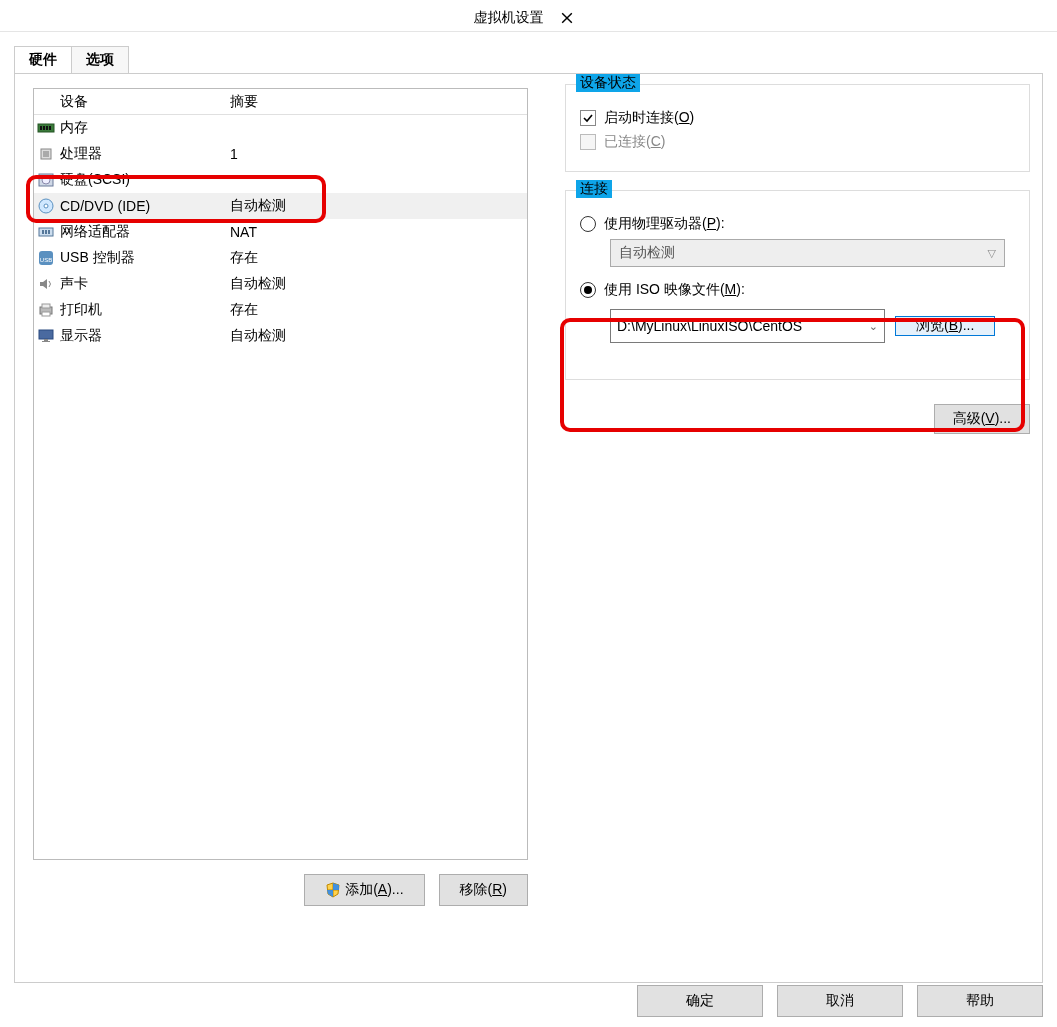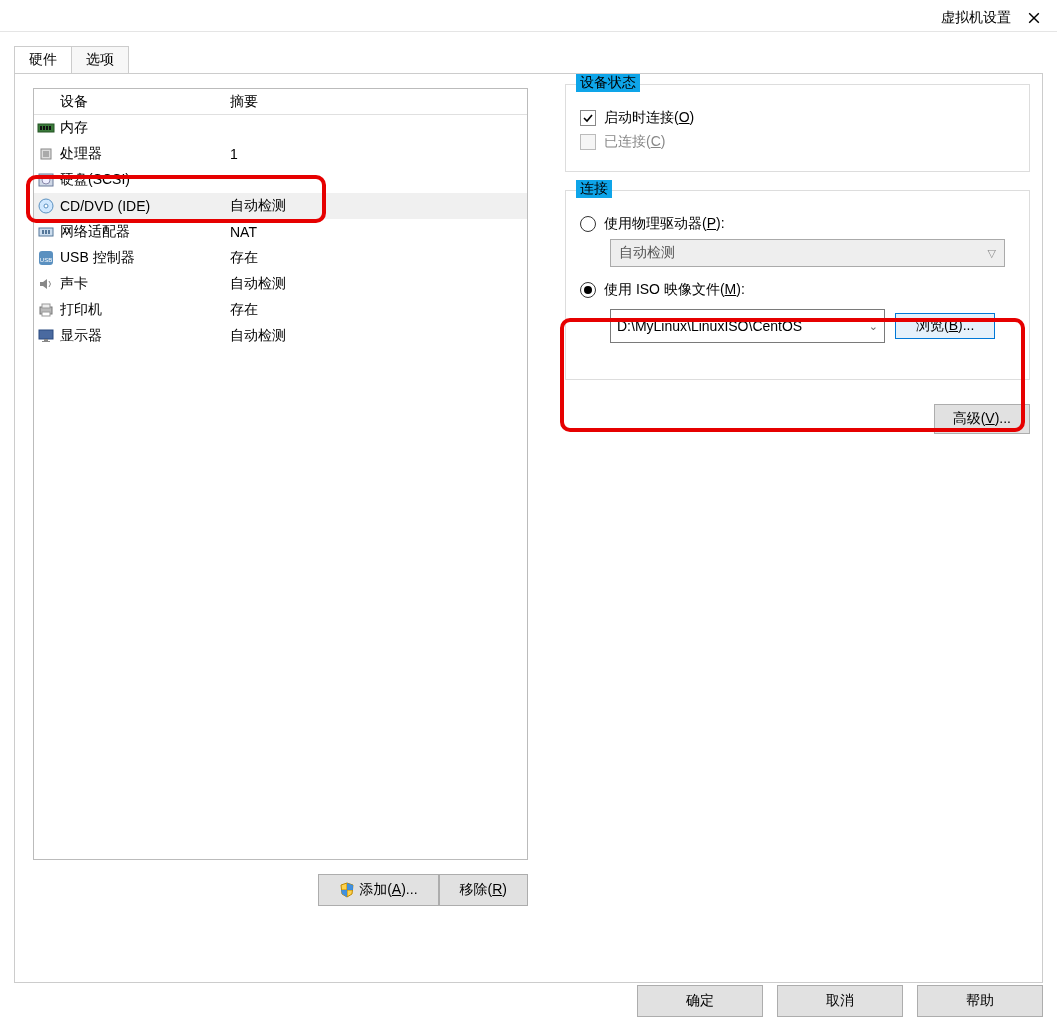--- a/index.html
+++ b/index.html
@@ -12,35 +12,36 @@
   height: 1027px;
   position: relative;
   overflow: hidden;
 }
 
 
 .titlebar {
   height: 32px;
   display: flex;
   align-items: center;
-  justify-content: flex-end;
+  justify-content: center;
   padding: 4px 0 0 6px;
   border-bottom: 1px solid #e5e5e5;
 }
 .titlebar-close {
   width: 46px; height: 32px;
   display: flex; align-items: center; justify-content: center;
   cursor: pointer;
 }
 .titlebar-close svg { width: 12px; height: 12px; }
 
 
 .tabstrip {
   display: flex;
   padding: 14px 0 0 14px;
+  font-weight: bold;
 }
 .tab {
   border: 1px solid #ccc;
   border-bottom: none;
   padding: 4px 14px;
   background: #fff;
   margin-right: -1px;
   cursor: pointer;
   position: relative;
   z-index: 2;
@@ -144,38 +145,38 @@
 .iso-input {
   border:1px solid #7a7a7a;
   height:30px; width:275px;
   display:flex; align-items:center; justify-content:space-between;
   padding:16px 6px;
 }
 .iso-input .chev{font-size:11px;color:#666;}
 .browse-btn {
   border:1px solid #0078d7;
   background:#e5f1fb;
-  height:26px; padding:0 20px;
+  height:20px; padding:0 20px;
   display:flex;align-items:center;justify-content:center;
   cursor:pointer;
 }
 
 .advanced-btn {
   border:1px solid #adadad;
   background:#e1e1e1;
   height:30px; padding:0 18px;
   display:flex;align-items:center;
   float:right;
   margin-top: 6px;
   cursor:pointer;
 }
 
 
 .device-actions {
-  display:flex; justify-content:flex-end; margin-top:14px;
+  display:flex; gap:14px; justify-content:flex-end; margin-top:14px;
 }
 .device-actions button, .dialog-btn {
   border:1px solid #adadad;
   background:#e1e1e1;
   height:32px;
   padding:0 20px;
   font-family:inherit; font-size:14px;
   cursor:pointer;
   display:flex;align-items:center;gap:4px;
 }

